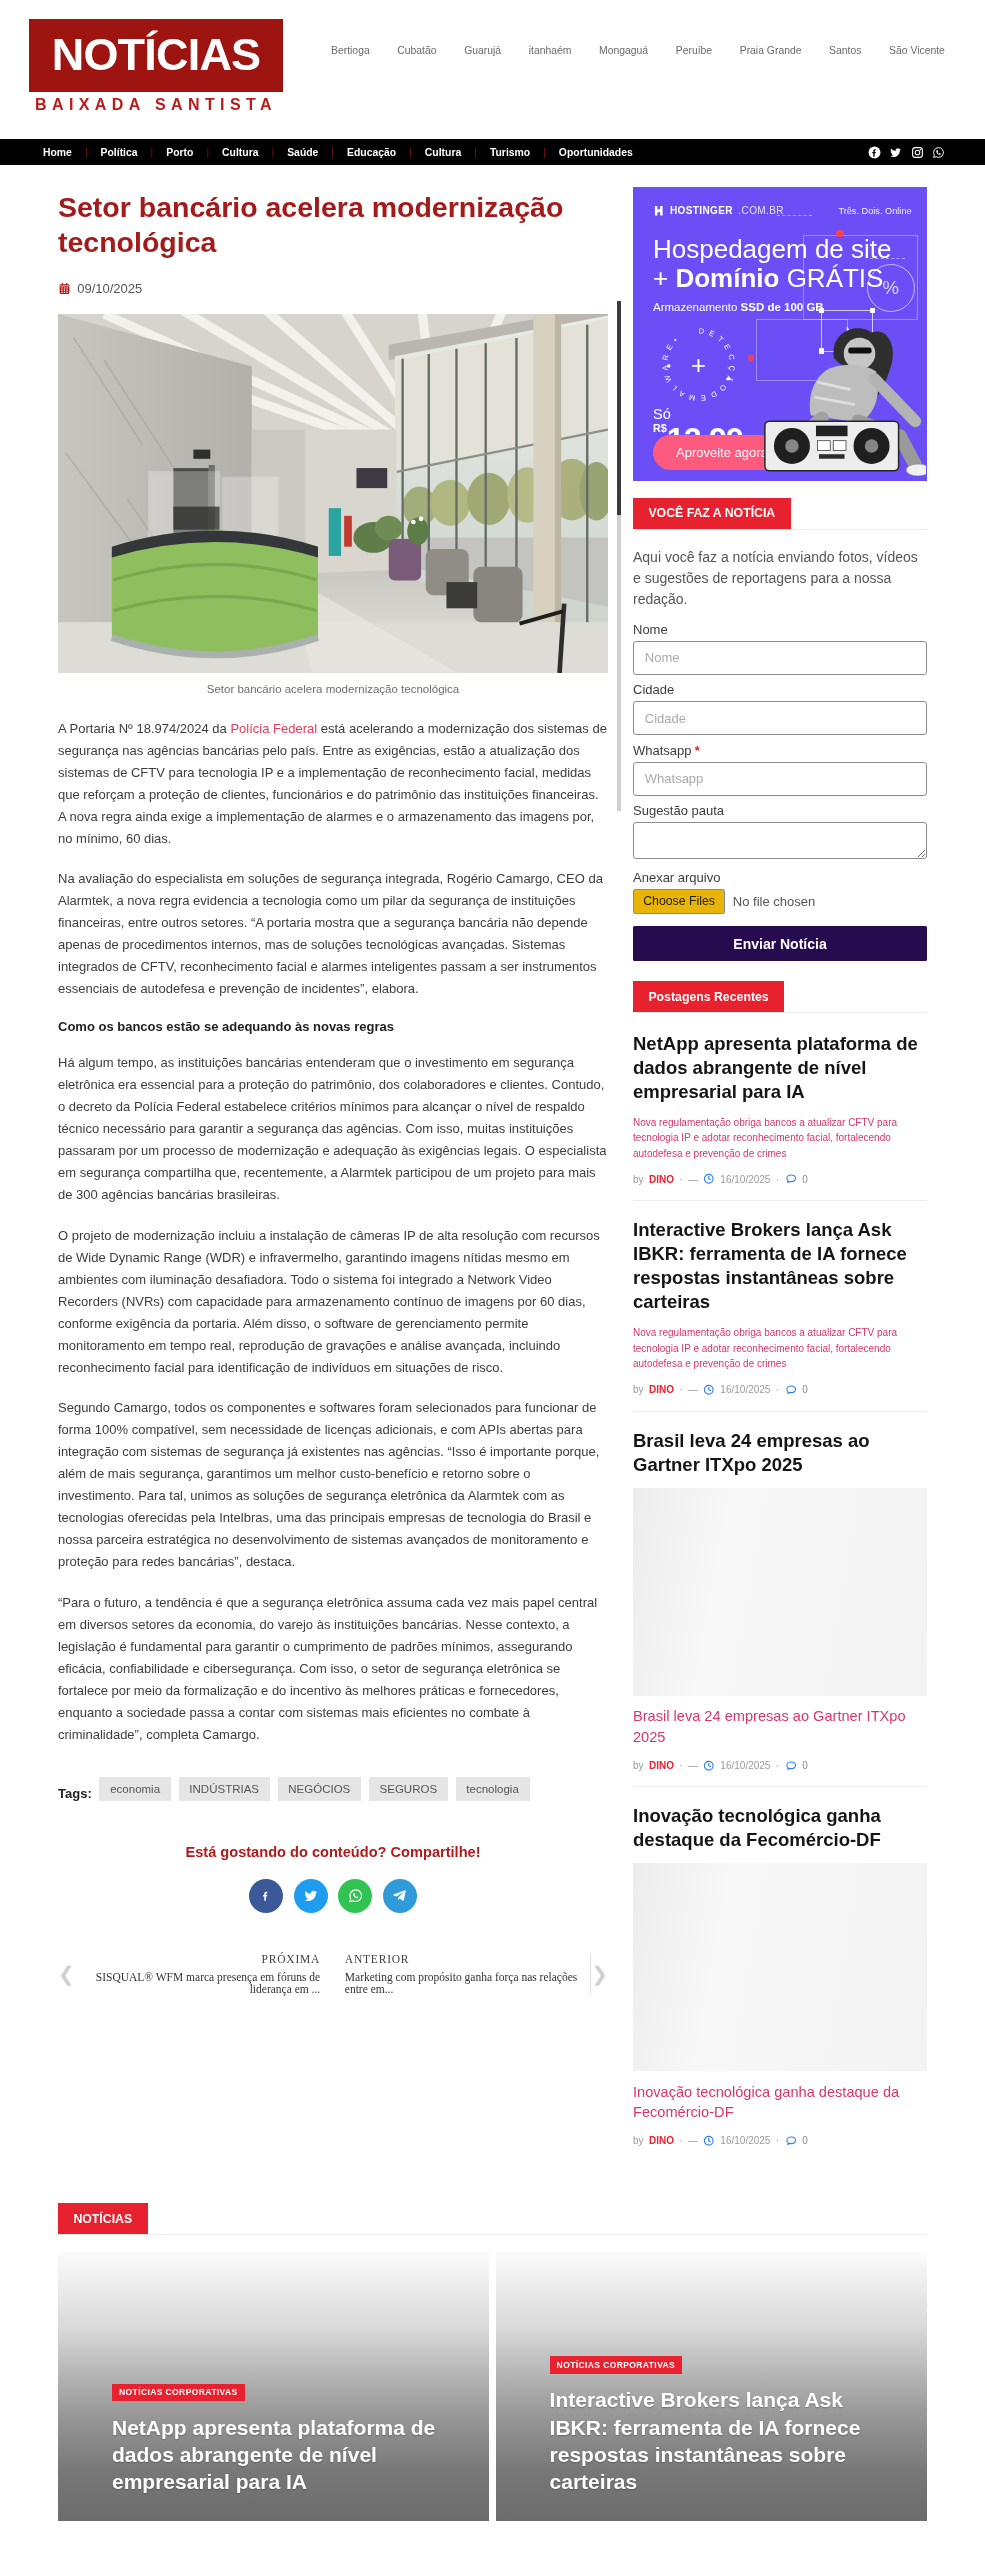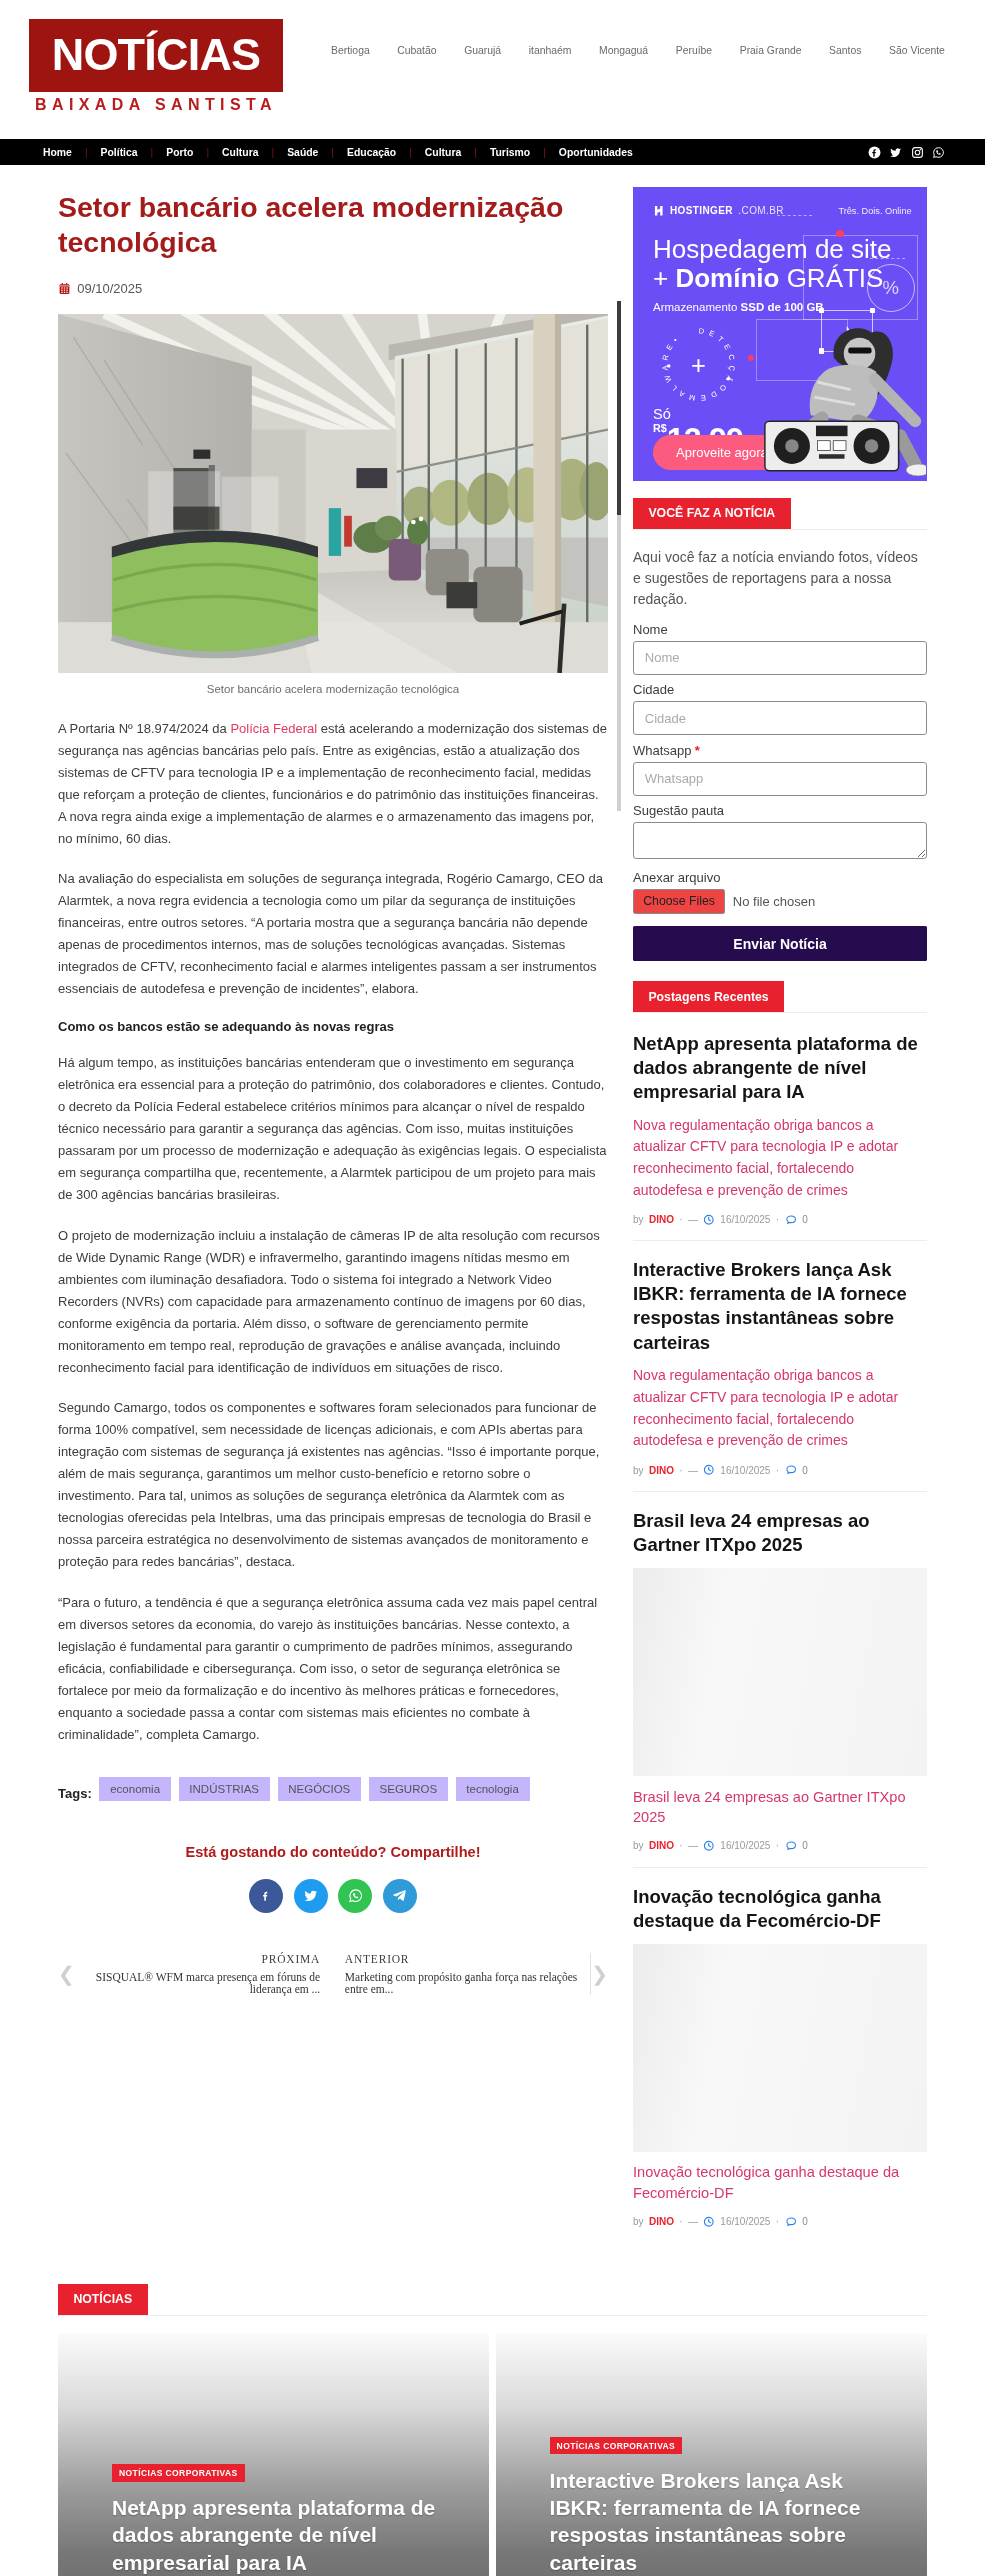--- a/index.html
+++ b/index.html
@@ -43,21 +43,21 @@
   figure.hero{margin:0 0 23px;}
   .hero svg.photo{display:block;width:550px;height:359px;}
   figcaption{margin-top:9.2px;text-align:center;font-size:11.5px;color:#6d6d6d;}
   .content p{font-size:13px;line-height:22px;margin-bottom:18.5px;color:#3d3d3d;}
   .content p a{color:var(--link-pink);text-decoration:none;cursor:pointer;}
   h2.subheading{font-size:13px;font-weight:700;color:#1f1f1f;margin:1.5px 0 18.5px;}
 
   
   .tags{display:flex;align-items:flex-end;gap:7.7px;margin-top:31px;flex-wrap:wrap;}
   .tags .tags-label{font-size:13px;font-weight:700;color:#222;}
-  .tags .tag{background:#c4b5fd;color:#555;font-size:11.5px;padding:6.2px 10.8px;cursor:pointer;}
+  .tags .tag{background:#e5e5e5;color:#555;font-size:11.5px;padding:6.2px 10.8px;cursor:pointer;}
 
   
   .share{margin-top:43px;text-align:center;}
   .share-heading{color:#b01c1c;font-weight:700;font-size:14.6px;margin-bottom:18.5px;}
   .share-icons{display:flex;justify-content:center;gap:10.8px;}
   .share-btn{width:34px;height:34px;border-radius:50%;display:flex;align-items:center;justify-content:center;cursor:pointer;border:none;}
   .share-btn.fb{background:#3b5998;}
   .share-btn.tw{background:#1e9df0;}
   .share-btn.wa{background:#31c452;}
   .share-btn.tg{background:#2f9bd8;}
@@ -112,30 +112,30 @@
   
   .news-form{margin-bottom:20px;}
   .form-desc{font-size:14px;line-height:1.5;color:#555;margin-bottom:12.3px;}
   .field-label{font-size:13px;color:#3d3d3d;margin:7.7px 0 3.8px;}
   .field-label .req{color:#e02020;font-weight:700;margin-left:3.1px;}
   .news-form input[type=text], .news-form textarea{width:100%;border:0.8px solid #8a8a8a;border-radius:3.1px;height:34px;
     padding:0 10.8px;font-size:13px;font-family:inherit;color:#333;outline:none;}
   .news-form textarea{height:37px;padding-top:7.7px;resize:vertical;}
   .news-form input::placeholder, .news-form textarea::placeholder{color:#aaa;}
   .file-row{display:flex;align-items:center;gap:7.7px;margin-top:3.1px;}
-  .file-btn{background:#ef4444;border:0.8px solid #8a8a8a;border-radius:2.3px;padding:4.6px 9.2px;font-size:12.3px;color:#222;cursor:pointer;font-family:inherit;}
+  .file-btn{background:#eab308;border:0.8px solid #8a8a8a;border-radius:2.3px;padding:4.6px 9.2px;font-size:12.3px;color:#222;cursor:pointer;font-family:inherit;}
   .file-status{font-size:13px;color:#555;}
   .submit-btn{margin-top:12.3px;width:100%;background:var(--submit-purple);color:#fff;border:none;height:35px;
     font-size:14px;font-weight:700;cursor:pointer;border-radius:1.5px;font-family:inherit;}
 
   
   .post{padding:1.5px 0 15.4px;margin-bottom:15.4px;border-bottom:0.8px solid #ececec;}
   .post:last-child{border-bottom:none;}
   .post-title{font-size:18.5px;line-height:1.3;font-weight:700;color:#151515;cursor:pointer;margin-bottom:10.8px;}
-  .post-excerpt{font-size:14px;line-height:1.55;color:var(--excerpt-pink);cursor:pointer;margin-bottom:12.3px;}
+  .post-excerpt{font-size:10px;line-height:1.55;color:var(--excerpt-pink);cursor:pointer;margin-bottom:12.3px;}
   .post-img{width:100%;height:208px;background:linear-gradient(100deg,#ececec 0%,#f8f8f8 30%,#f3f3f3 100%);margin-bottom:10.8px;cursor:pointer;}
   .post-link{font-size:14.6px;line-height:1.4;color:var(--excerpt-pink);cursor:pointer;margin-bottom:12.3px;}
   .post-meta{display:flex;align-items:center;gap:5.4px;font-size:10px;color:#9a9a9a;}
   .post-meta .author{color:var(--badge-red);font-weight:700;cursor:pointer;}
   .post-meta svg{display:block;}
   .post-meta .cnum{color:#8a8a8a;}
 
   
   .bottom-news{padding:26px 58px 0;}
   .cards{display:flex;gap:6.2px;margin-top:0;}

